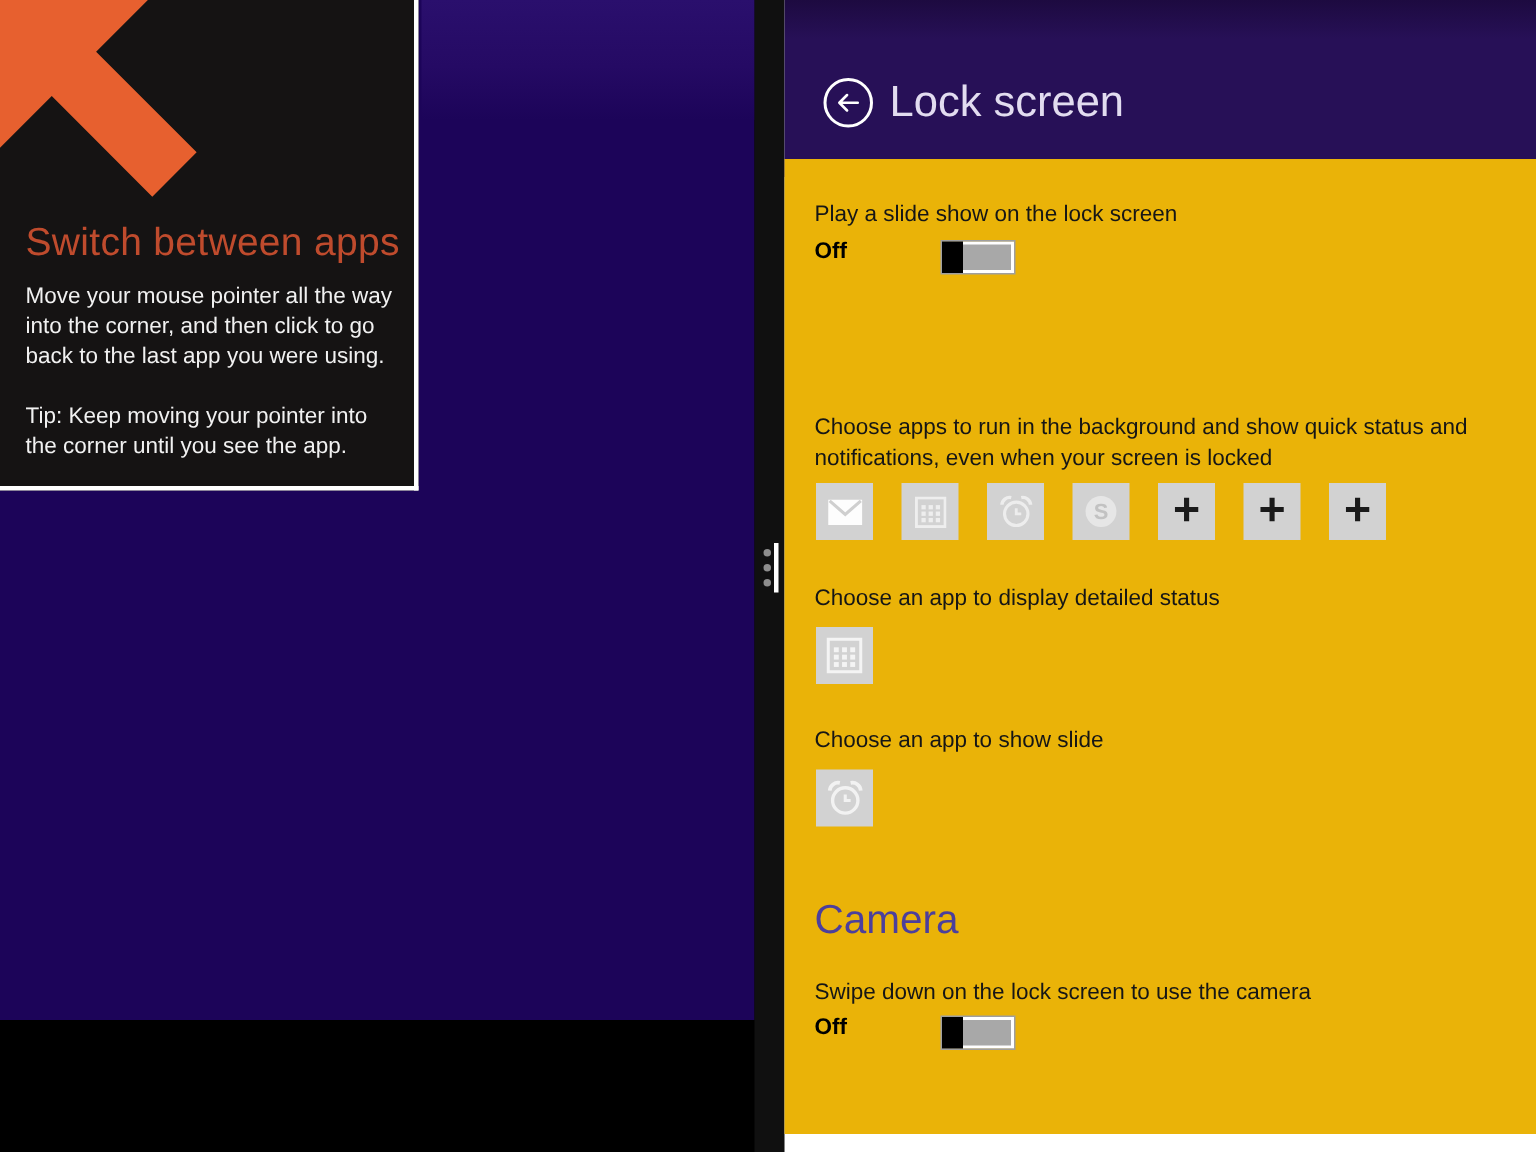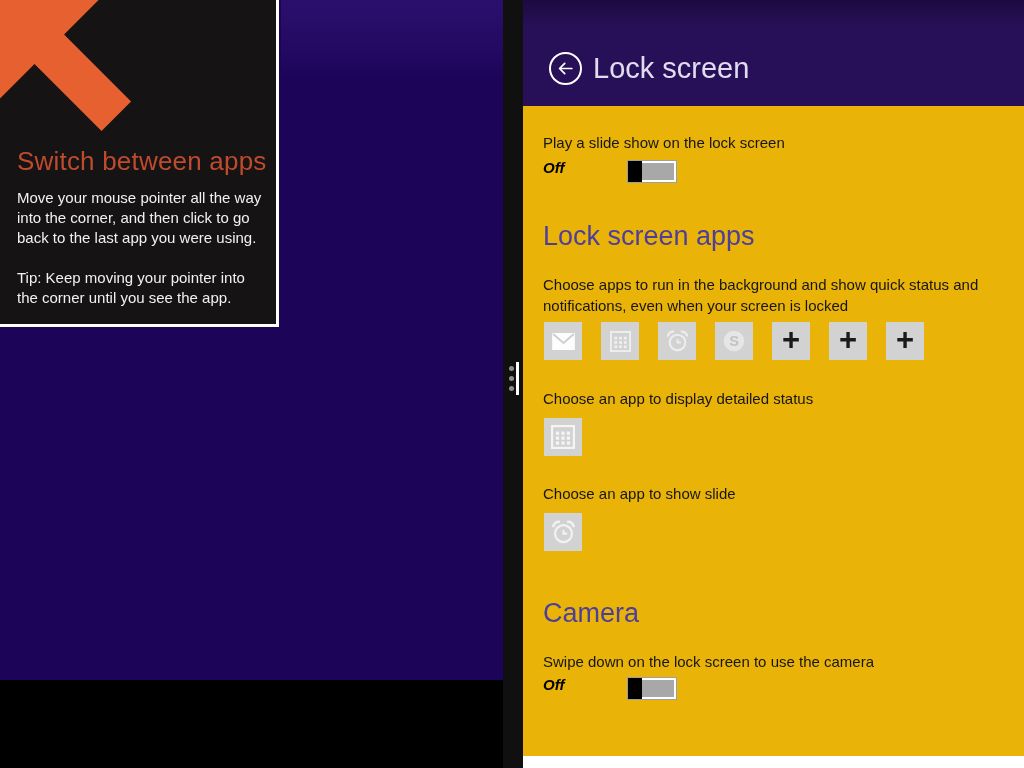--- a/index.html
+++ b/index.html
@@ -32,21 +32,21 @@
              background:linear-gradient(180deg,#1d0a40 0%,#271057 22%,#271057 100%);padding-left:44px;}
   .back-btn{position:absolute;left:26px;top:52px;width:33px;height:33px;border:2px solid #fff;
             border-radius:50%;box-sizing:border-box;display:flex;align-items:center;justify-content:center;cursor:pointer;}
   .back-btn svg{width:19px;height:19px;}
   .page-title{position:absolute;left:70px;top:52px;margin:0;font-size:29px;font-weight:300;
               color:#e2dcf0;white-space:nowrap;}
   .search-btn{position:absolute;right:18px;top:57px;width:24px;height:24px;cursor:pointer;}
 
   .rp-content{position:absolute;left:0;top:106px;width:100%;height:650px;background:#eab308;}
   .setting-label{position:absolute;left:20px;margin:0;font-size:15px;color:#161616;white-space:nowrap;}
-  .off-label{position:absolute;left:20px;margin:0;font-size:15px;font-weight:bold;color:#000;font-style:italic;}
+  .off-label{position:absolute;left:20px;margin:0;font-size:15px;font-weight:bold;color:#000;}
   .section-heading{position:absolute;left:20px;margin:0;font-size:27px;font-weight:300;color:#4c3f9c;}
   .desc{position:absolute;left:20px;margin:0;width:438px;font-size:15px;line-height:21px;color:#161616;}
 
   
   .toggle{position:absolute;left:105px;width:44px;height:17px;background:#a8a8a8;
           border:2px solid #fff;outline:1px solid #9f9f9f;cursor:pointer;}
   .toggle-thumb{position:absolute;left:-2px;top:-2px;width:14px;height:21px;background:#000;}
 
   
   .tile{position:absolute;width:38px;height:38px;background:#d2d2d2;display:flex;
@@ -95,21 +95,20 @@
     </div>
 
     <div class="rp-content">
 
       <p class="setting-label" style="top:28px">Play a slide show on the lock screen</p>
       <p class="off-label" style="top:53px">Off</p>
       <div class="toggle" style="top:55px">
         <div class="toggle-thumb"></div>
       </div>
 
-      <h2 class="section-heading" style="top:115px">Lock screen apps</h2>
       <p class="desc" style="top:168px">Choose apps to run in the background and show quick status and notifications, even when your screen is locked</p>
 
       <div class="tile" style="left:21px;top:216px">
         <svg width="23" height="17" viewBox="0 0 24 18">
           <rect x="0" y="0" width="24" height="18" fill="#fdfdfd"></rect>
           <path d="M1 1 L12 10.5 L23 1" fill="none" stroke="#cfcfcf" stroke-width="2.2"></path>
         </svg>
       </div>
       <div class="tile" style="left:78px;top:216px">
         <svg width="21" height="21" viewBox="0 0 22 22">

